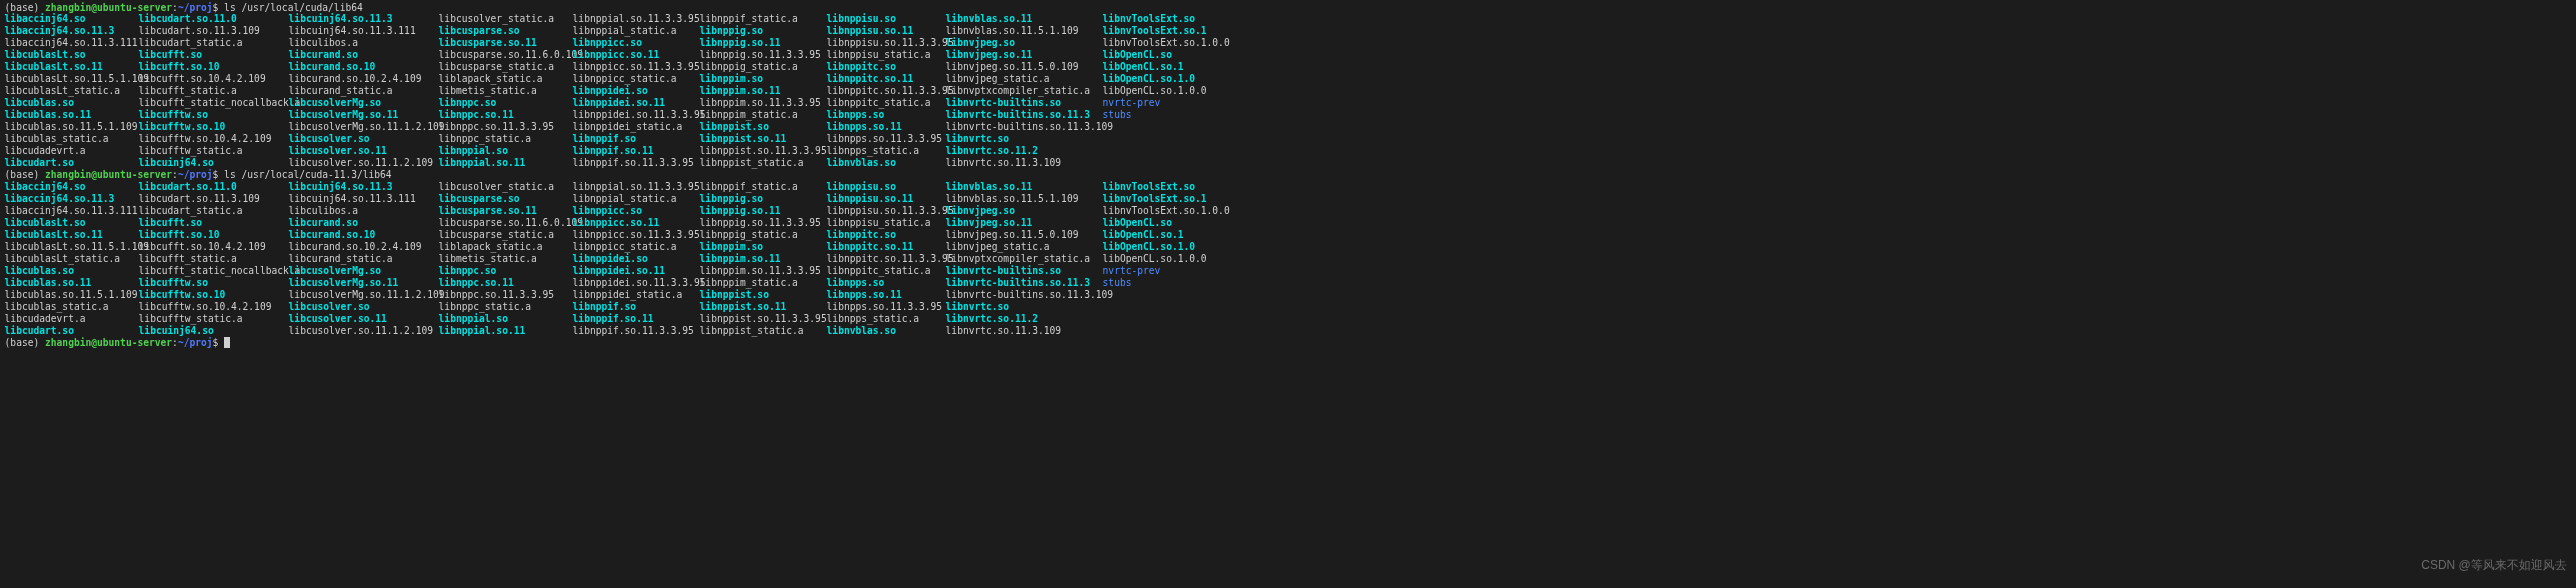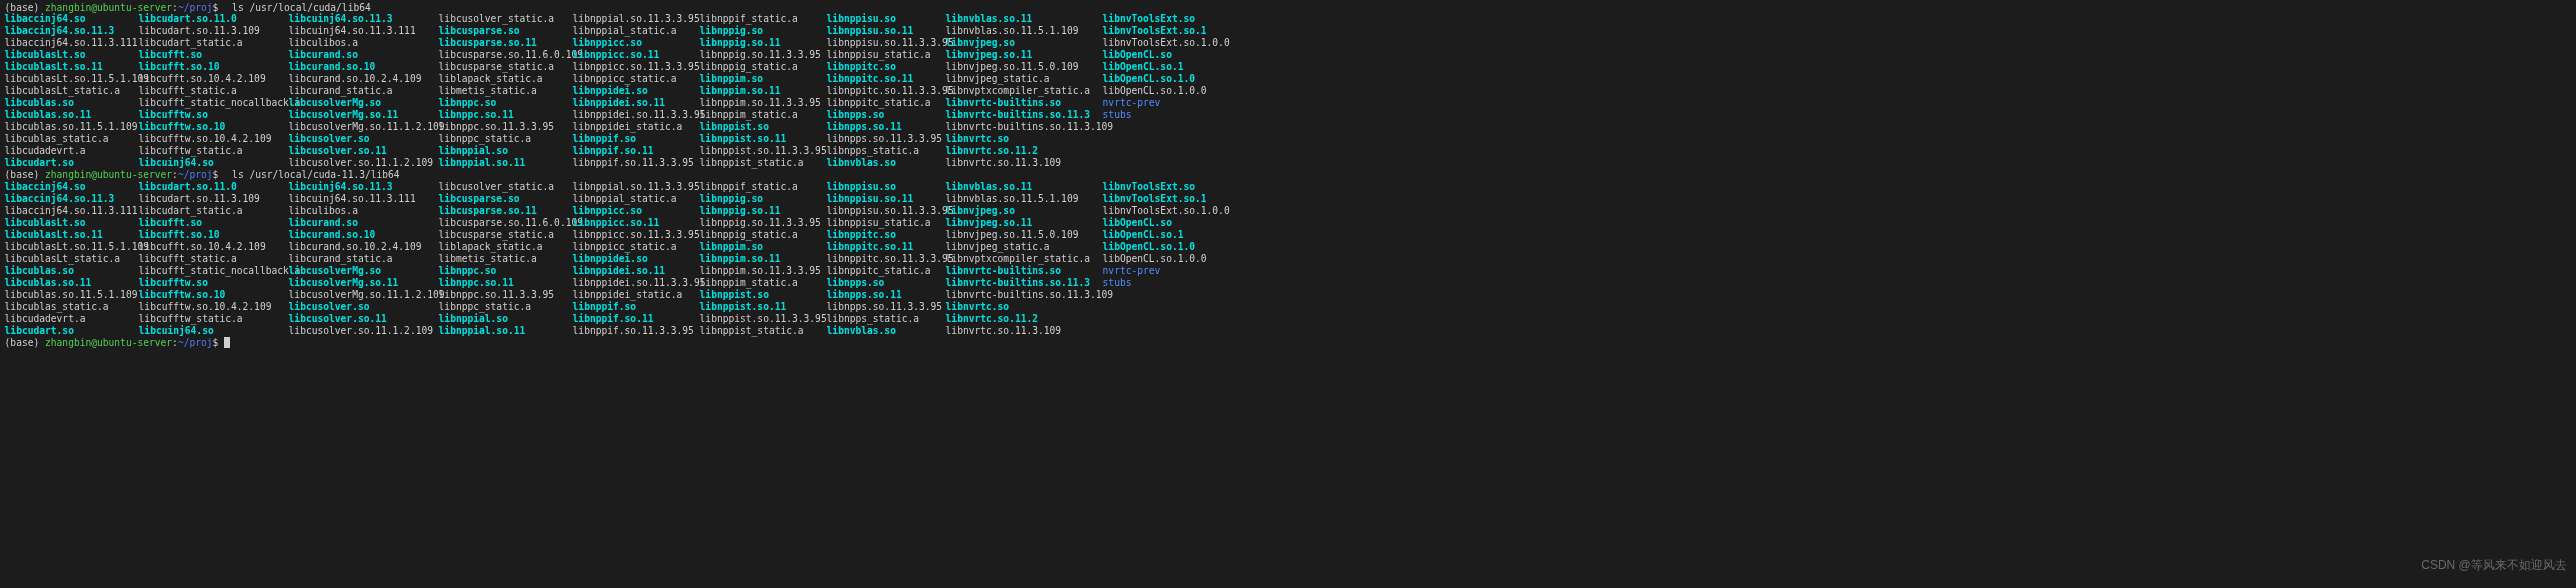--- a/index.html
+++ b/index.html
@@ -7,23 +7,23 @@
     padding: 1.5px 4.6px;
     background: #1c1c1c;
     color: #d0d0d0;
     font-family: "DejaVu Sans Mono", "Consolas", monospace;
     font-size: 9.6px;
     line-height: 1.25;
     white-space: nowrap;
     width: 2576px;
   }
   .prompt-env { color: #d0d0d0; margin-top: 48px; }
-  .prompt-userhost { color: #50d050; font-weight: normal; }
-  .prompt-path { color: #5078ff; font-weight: normal; }
-  .cmd { color: #d0d0d0; margin-left: 8px; }
+  .prompt-userhost { color: #50d050; font-weight: bold; }
+  .prompt-path { color: #5078ff; font-weight: bold; }
+  .cmd { color: #d0d0d0; }
   .ls-grid {
     display: grid;
     grid-template-columns: 134px 150px 150px 134px 127px 127px 119px 157px 123px;
     column-gap: 0;
   }
   .f { white-space: pre; }
   .dir  { color: #4e8cff; font-weight: normal; }
   .link { color: #00e0e0; font-weight: bold; }
   .reg  { color: #d0d0d0; }
   .cursor {

